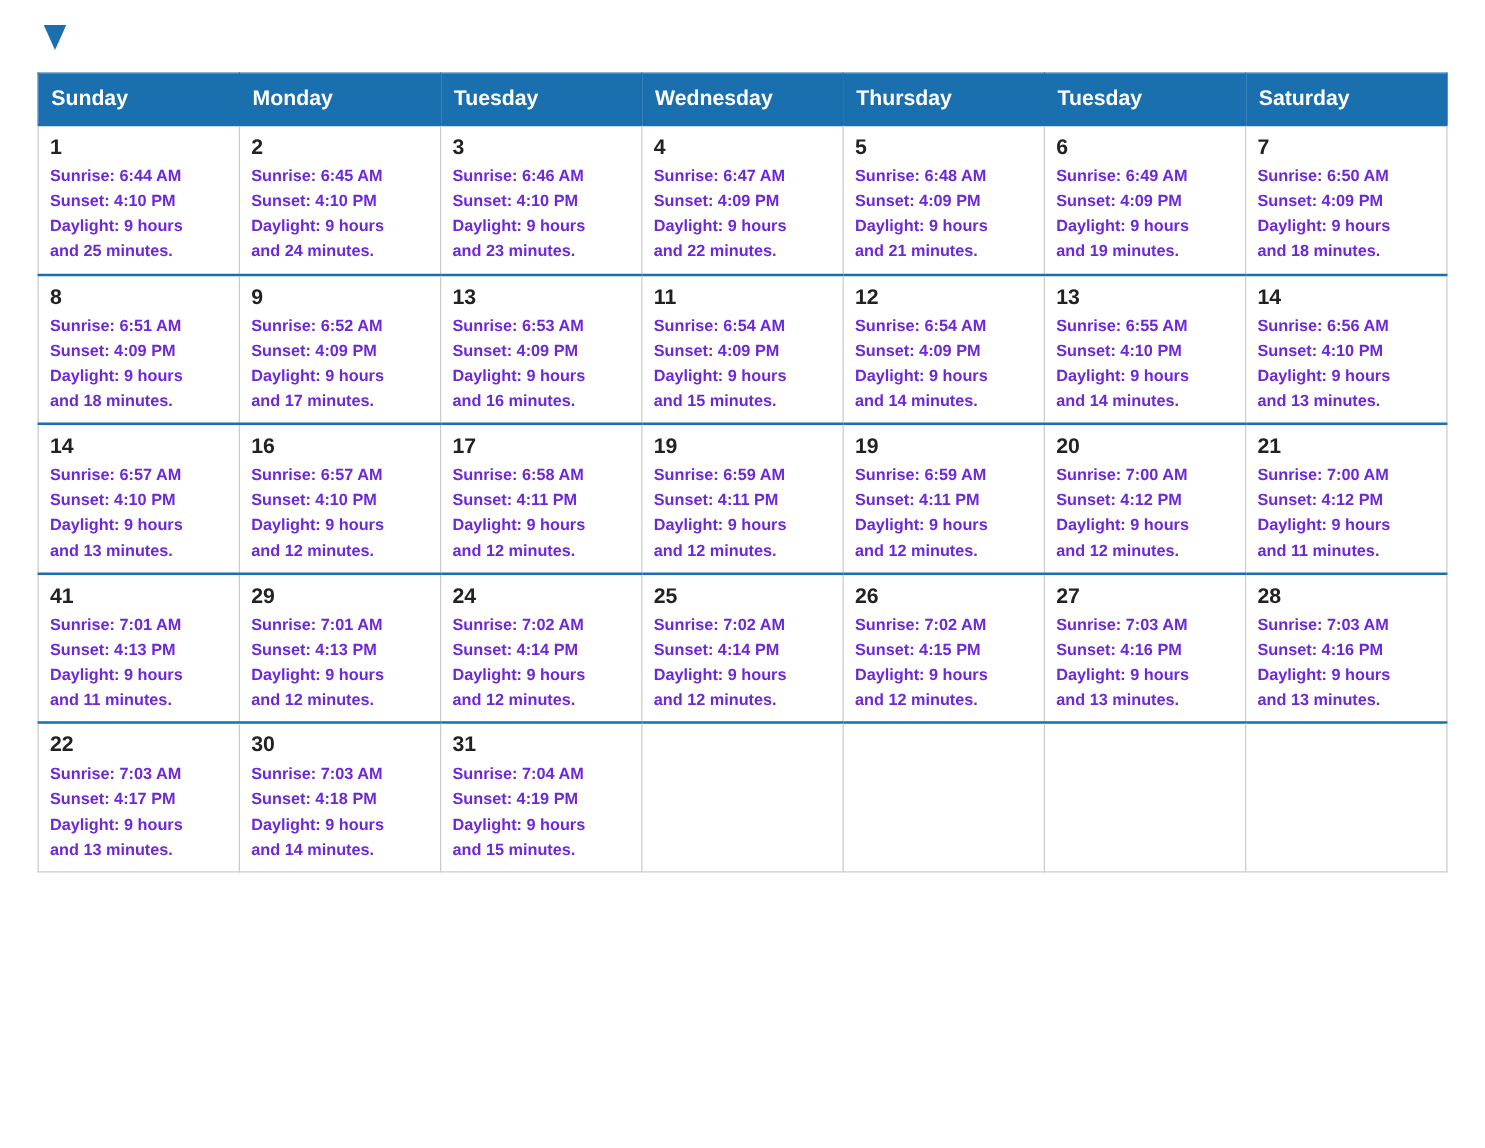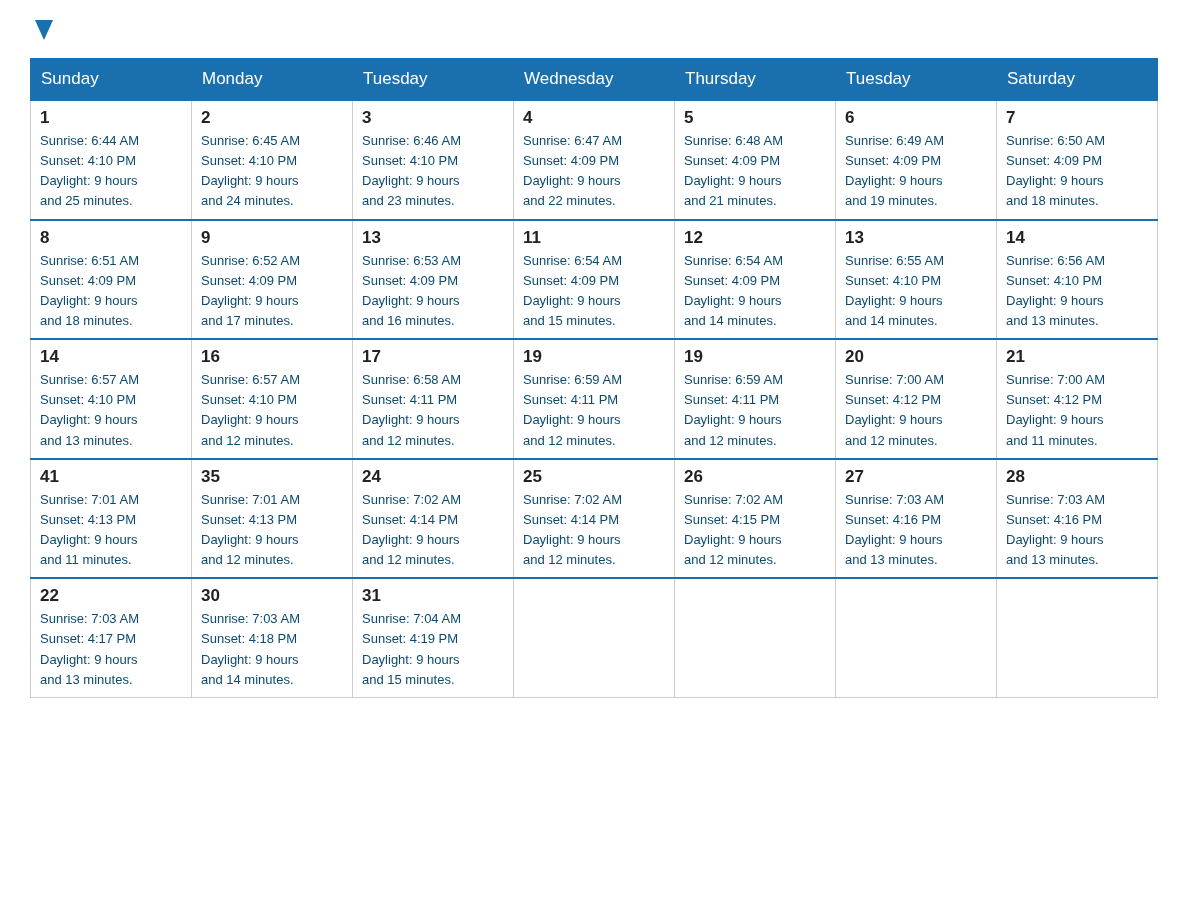--- a/index.html
+++ b/index.html
@@ -53,21 +53,21 @@
       margin-top: 4px;
     }
     .calendar {
       width: 100%;
       border-collapse: collapse;
     }
     .calendar th {
       background: #1a6faf;
       color: #fff;
       font-size: 17px;
-      font-weight: normal;
+      font-weight: bold;
       padding: 10px 10px;
       text-align: left;
       border: 1px solid #1a6faf;
     }
     .calendar td {
       border: 1px solid #ccc;
       vertical-align: top;
       padding: 7px 9px;
       width: calc(100% / 7);
       font-size: 13.5px;
@@ -76,22 +76,23 @@
     }
     .day-number {
       font-size: 17px;
       font-weight: bold;
       color: #222;
       margin-bottom: 3px;
       display: block;
     }
     .day-info {
       font-size: 13px;
-      color: #0c4a6e;
+      color: #6d28d9;
       line-height: 1.55;
+      font-weight: bold;
     }
     .calendar tr td {
       border-top: 2px solid #1a6faf;
     }
     .calendar tr td + td {
       border-top: 2px solid #1a6faf;
     }
     .calendar tbody tr:not(:first-child) td {
       border-top: 2px solid #1a6faf;
     }
@@ -224,21 +225,21 @@
           <span class="day-number">21</span>
           <div class="day-info">Sunrise: 7:00 AM<br>Sunset: 4:12 PM<br>Daylight: 9 hours<br>and 11 minutes.</div>
         </td>
       </tr>
       <tr>
         <td>
           <span class="day-number">41</span>
           <div class="day-info">Sunrise: 7:01 AM<br>Sunset: 4:13 PM<br>Daylight: 9 hours<br>and 11 minutes.</div>
         </td>
         <td>
-          <span class="day-number">35</span>
+          <span class="day-number">29</span>
           <div class="day-info">Sunrise: 7:01 AM<br>Sunset: 4:13 PM<br>Daylight: 9 hours<br>and 12 minutes.</div>
         </td>
         <td>
           <span class="day-number">24</span>
           <div class="day-info">Sunrise: 7:02 AM<br>Sunset: 4:14 PM<br>Daylight: 9 hours<br>and 12 minutes.</div>
         </td>
         <td>
           <span class="day-number">25</span>
           <div class="day-info">Sunrise: 7:02 AM<br>Sunset: 4:14 PM<br>Daylight: 9 hours<br>and 12 minutes.</div>
         </td>

